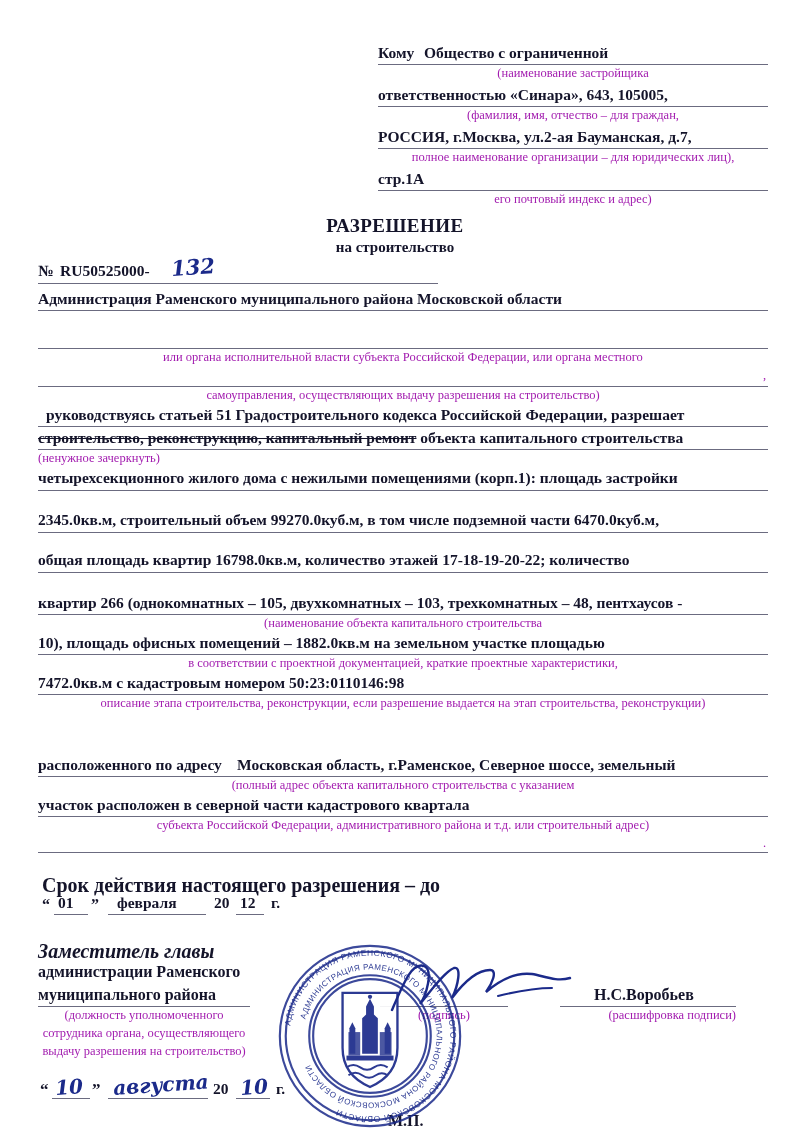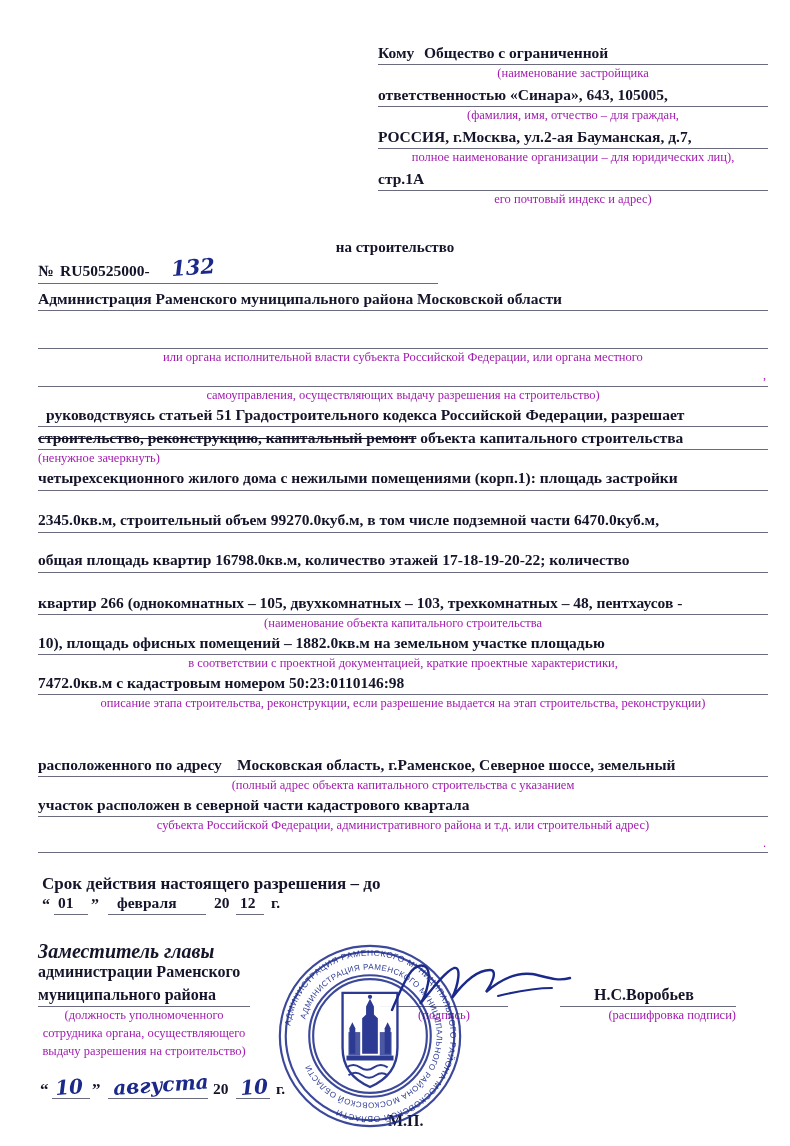--- a/index.html
+++ b/index.html
@@ -86,20 +86,21 @@
   <div class="txt cap center" style="left:378px; top:108px; width:390px;">(фамилия, имя, отчество – для граждан,</div>
 
   <div class="txt b body-txt" style="left:378px; top:128px;">РОССИЯ, г.Москва, ул.2-ая Бауманская, д.7,</div>
   <div class="line" style="left:378px; top:148px; width:390px;"></div>
   <div class="txt cap center" style="left:378px; top:150px; width:390px;">полное наименование организации – для юридических лиц),</div>
 
   <div class="txt b body-txt" style="left:378px; top:170px;">стр.1А</div>
   <div class="line" style="left:378px; top:190px; width:390px;"></div>
   <div class="txt cap center" style="left:378px; top:192px; width:390px;">его почтовый индекс и адрес)</div>
 
+  <div class="txt b center" style="left:195px; top:215px; width:400px; font-size:19px; letter-spacing:0.5px;">РАЗРЕШЕНИЕ</div>
   <div class="txt b center" style="left:195px; top:239px; width:400px; font-size:15px;">на строительство</div>
 
   <div class="txt b body-txt" style="left:38px; top:262px;">№</div>
   <div class="txt b body-txt" style="left:60px; top:262px;">RU50525000-</div>
   <div class="txt handw" style="left:172px; top:256px; font-size:21px;">132</div>
   <div class="line" style="left:38px; top:283px; width:400px;"></div>
 
   <div class="txt b body-txt" style="left:38px; top:290px;">Администрация Раменского муниципального района Московской области</div>
   <div class="line" style="left:38px; top:310px; width:730px;"></div>
 
@@ -143,21 +144,21 @@
   <div class="line" style="left:38px; top:776px; width:730px;"></div>
   <div class="txt cap center" style="left:38px; top:778px; width:730px;">(полный адрес объекта капитального строительства с указанием</div>
 
   <div class="txt b body-txt" style="left:38px; top:796px;">участок расположен в северной части кадастрового квартала</div>
   <div class="line" style="left:38px; top:816px; width:730px;"></div>
   <div class="txt cap center" style="left:38px; top:818px; width:730px;">субъекта Российской Федерации, административного района и т.д. или строительный адрес)</div>
 
   <div class="line" style="left:38px; top:852px; width:730px;"></div>
   <div class="txt cap" style="left:763px; top:836px;">.</div>
 
-  <div class="txt b body-txt" style="left:42px; top:874px; font-size:17px;">Срок действия настоящего разрешения – до</div>
+  <div class="txt b body-txt" style="left:42px; top:874px; font-size:20px;">Срок действия настоящего разрешения – до</div>
   <div class="txt b body-txt" style="left:42px; top:896px; font-size:16px;">“</div>
   <div class="txt b body-txt" style="left:58px; top:894px;">01</div>
   <div class="line" style="left:54px; top:914px; width:34px;"></div>
   <div class="txt b body-txt" style="left:91px; top:896px; font-size:16px;">”</div>
   <div class="txt b body-txt" style="left:117px; top:894px;">февраля</div>
   <div class="line" style="left:108px; top:914px; width:98px;"></div>
   <div class="txt b body-txt" style="left:214px; top:894px;">20</div>
   <div class="txt b body-txt" style="left:240px; top:894px;">12</div>
   <div class="line" style="left:236px; top:914px; width:28px;"></div>
   <div class="txt b body-txt" style="left:271px; top:894px;">г.</div>

